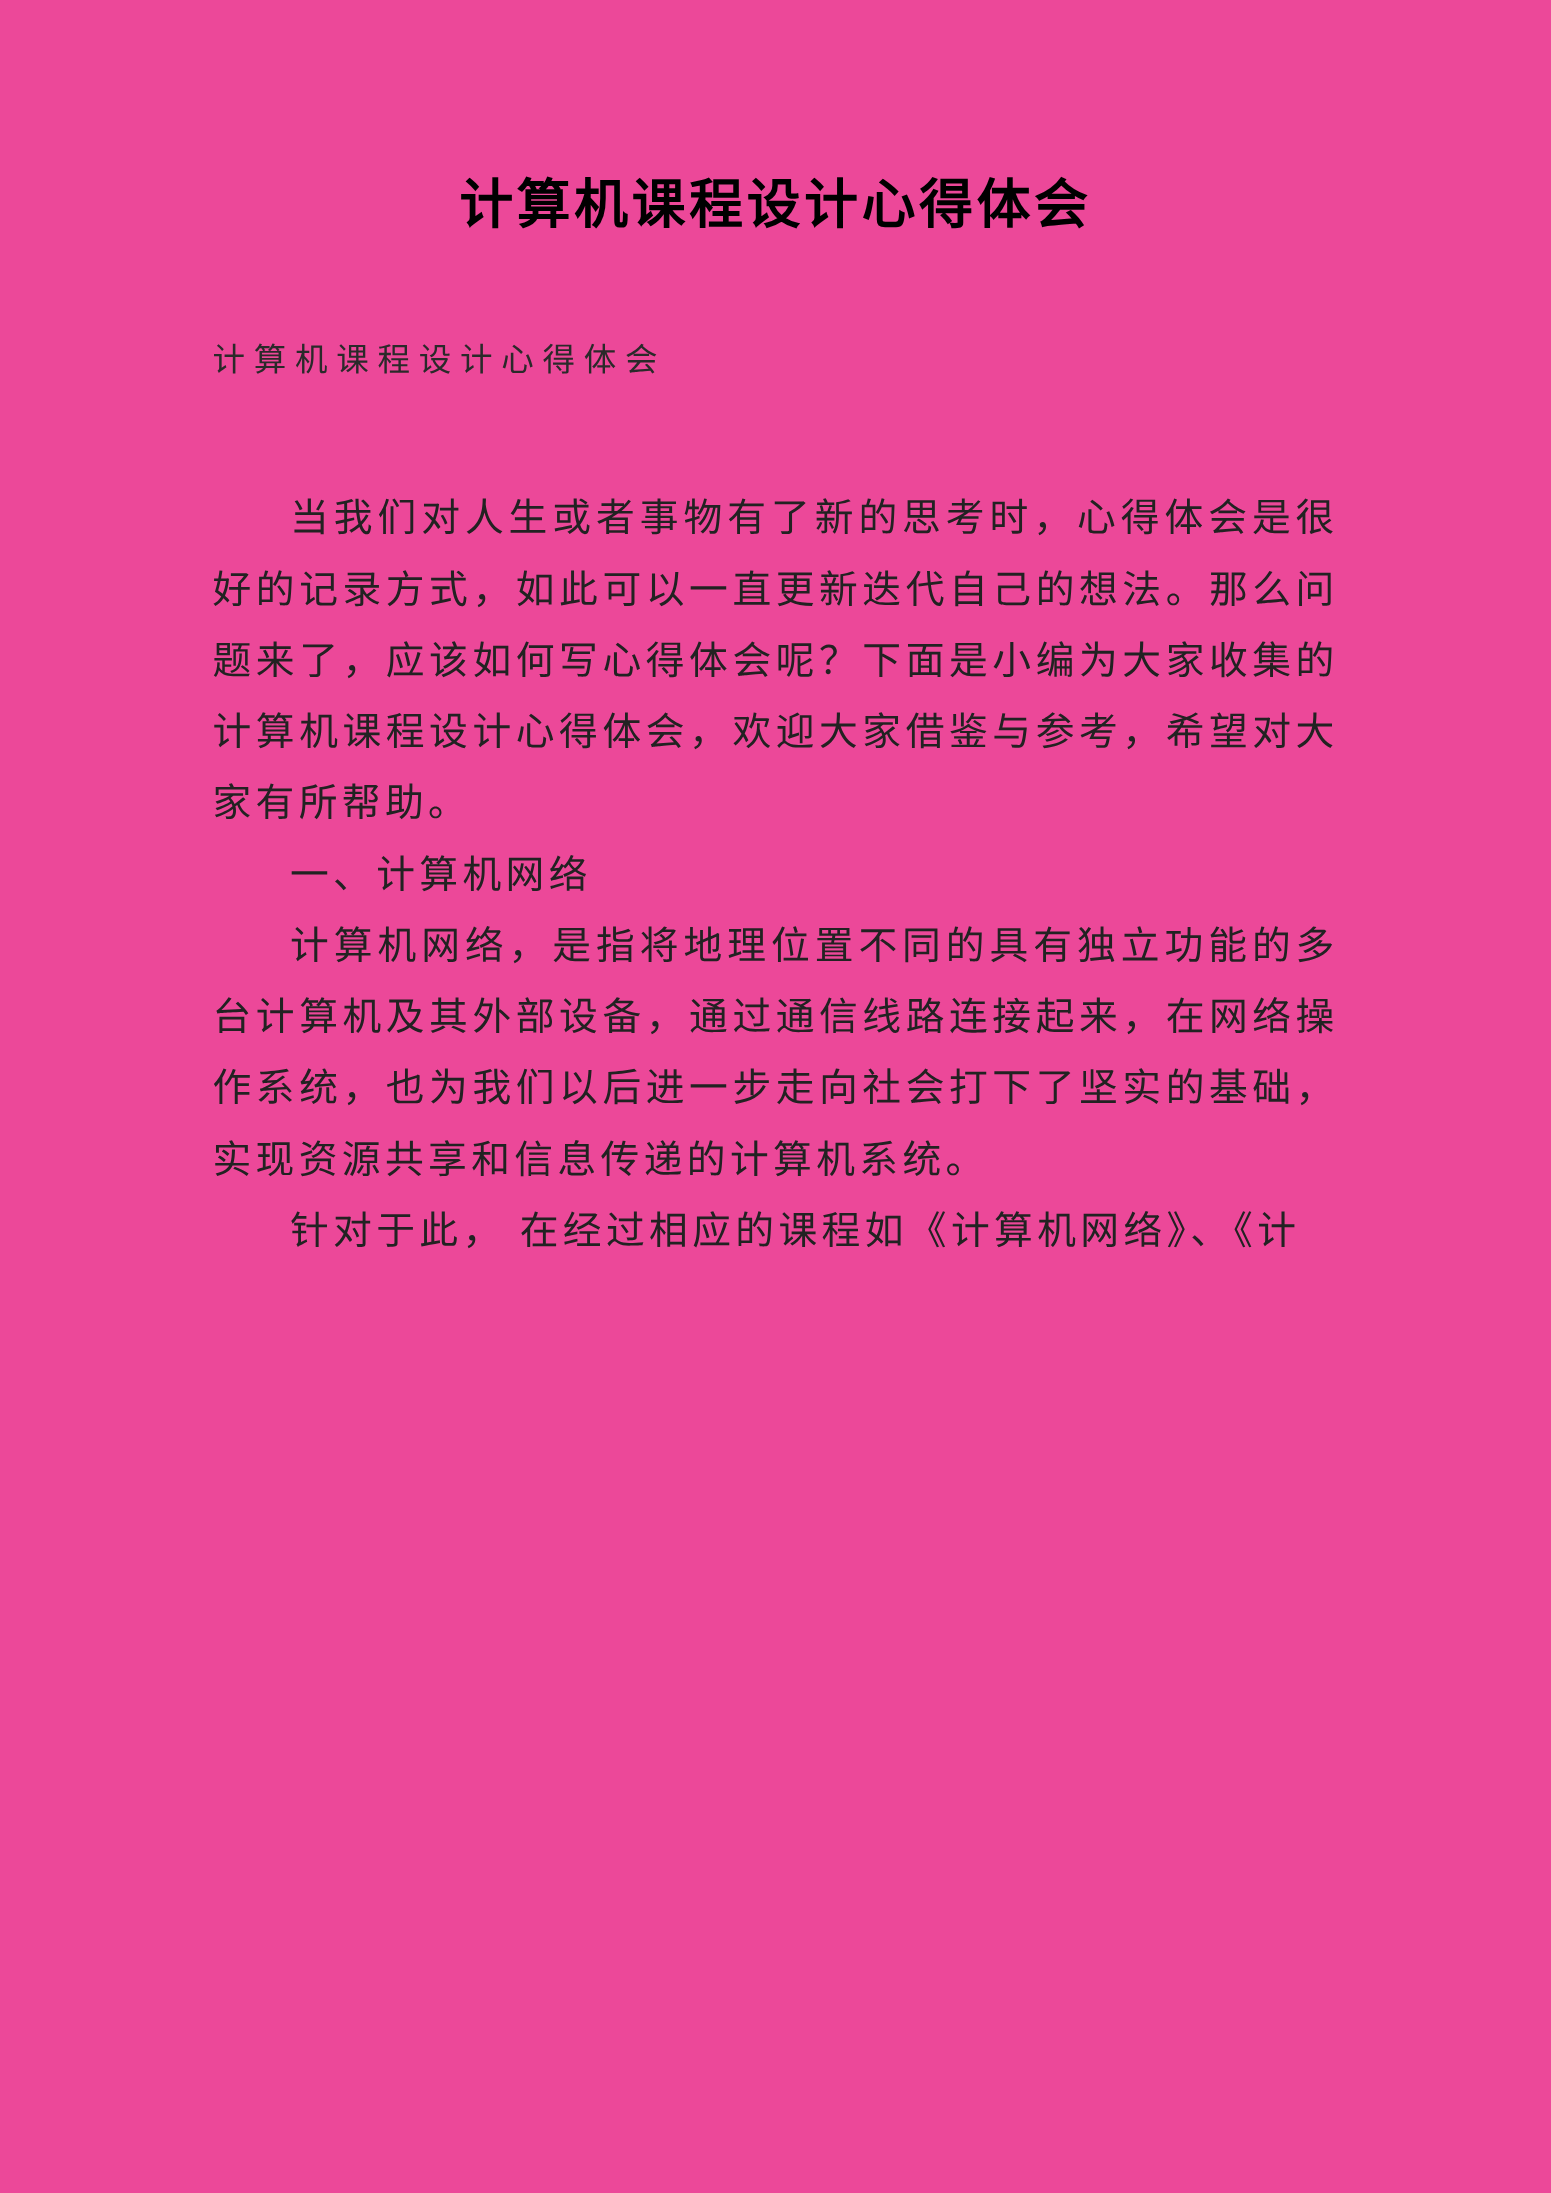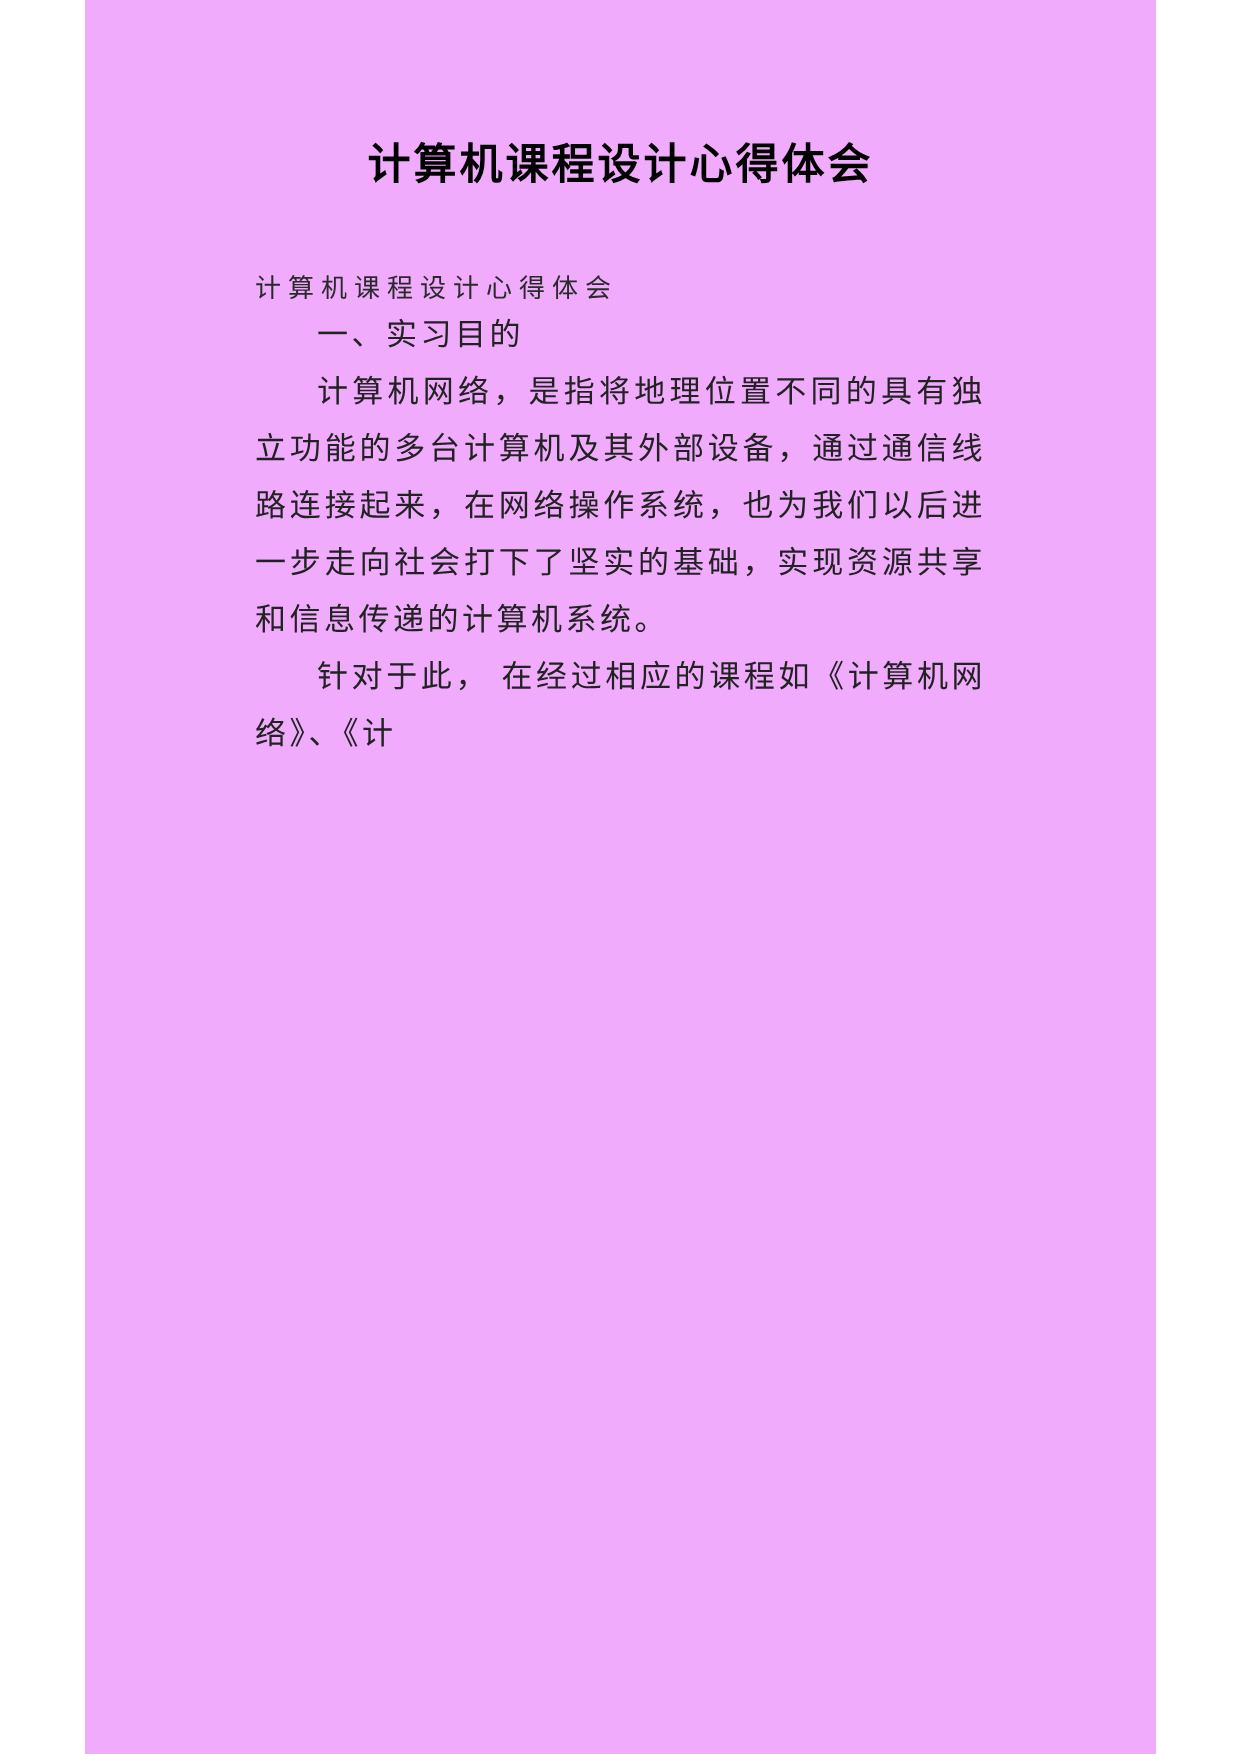--- a/index.html
+++ b/index.html
@@ -2,24 +2,24 @@
 <html lang="zh-CN"><head>
 <meta charset="utf-8">
 <style>
   html, body {
     margin: 0;
     padding: 0;
     background: #ffffff;
   }
   .page {
     position: relative;
-    width: 1071px;
+    width: 1241px;
     height: 1754px;
     margin: 0 auto;
-    background: #f0abfc;
+    background: #ec4899;
     overflow: hidden;
     font-family: "Liberation Serif", "DejaVu Serif", serif;
     color: #1c1c1c;
   }
   .content {
     padding: 138px 170px 0 170px;
   }
   .doc-title {
     margin: 0;
     font-size: 43px;
@@ -62,23 +62,24 @@
 </head>
 <body>
 
 <div class="page">
   <div class="content">
 
     <h1 class="doc-title">计算机课程设计心得体会</h1>
 
     <p class="doc-subtitle">计算机课程设计心得体会</p>
 
+    <p class="body-par first">当我们对人生或者事物有了新的思考时，心得体会是很好的记录方式，如此可以一直更新迭代自己的想法。那么问题来了，应该如何写心得体会呢？下面是小编为大家收集的计算机课程设计心得体会，欢迎大家借鉴与参考，希望对大家有所帮助。</p>
 
 
 
-    <p class="body-par">一、实习目的</p>
+    <p class="body-par">一、计算机网络</p>
 
     <p class="body-par">计算机网络，是指将地理位置不同的具有独立功能的多台计算机及其外部设备，通过通信线路连接起来，在网络操作系统，也为我们以后进一步走向社会打下了坚实的基础，实现资源共享和信息传递的计算机系统。</p>
 
     <p class="body-par">针对于此， 在经过相应的课程如《计算机网络》、《计</p>
 
   </div>
 </div>
 
 </body></html>

